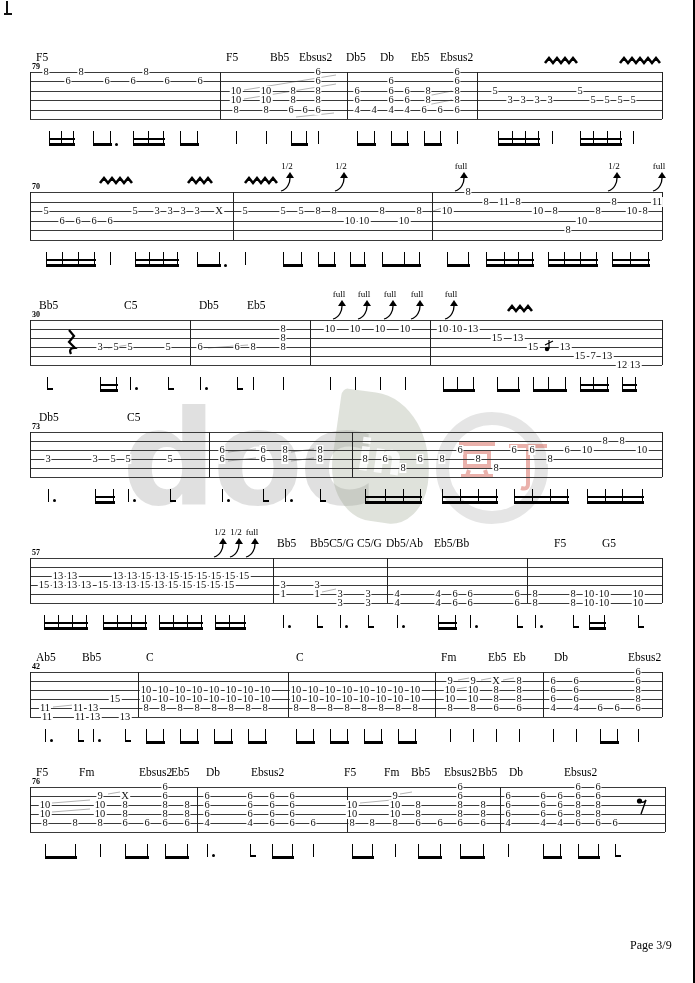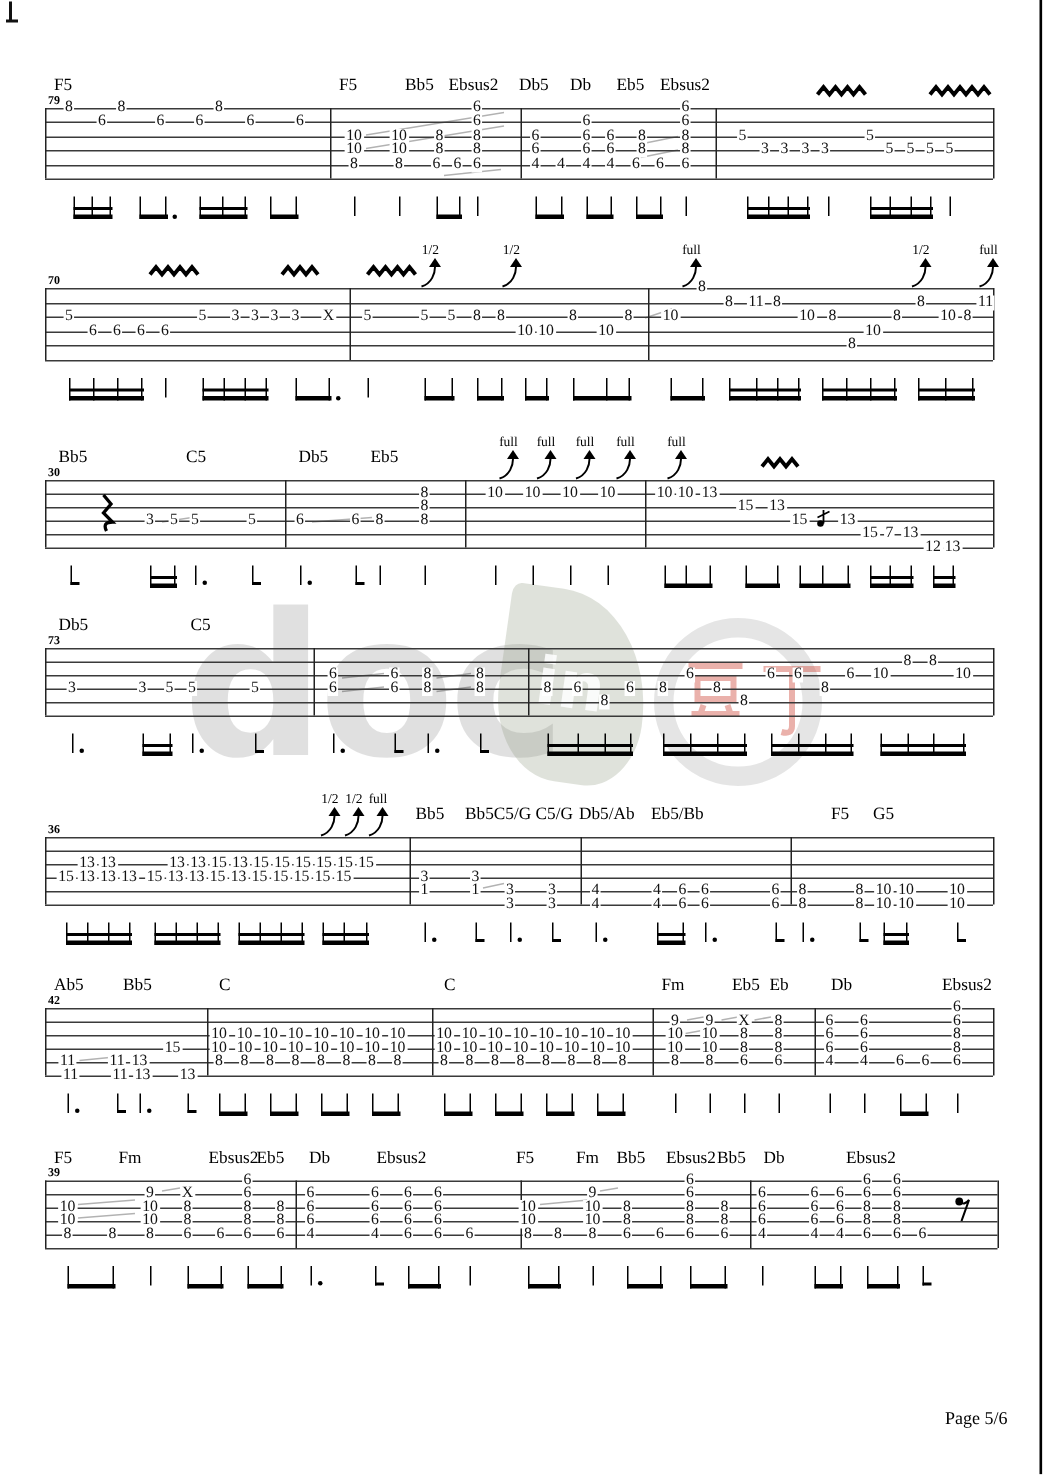--- a/index.html
+++ b/index.html
@@ -544,28 +544,28 @@
       <div class="sline" style="left: 30px; top: 567px; width: 632px;"></div>
       <div class="sline" style="left: 30px; top: 576px; width: 632px;"></div>
       <div class="sline" style="left: 30px; top: 585px; width: 632px;"></div>
       <div class="sline" style="left: 30px; top: 594px; width: 632px;"></div>
       <div class="sline" style="left: 30px; top: 603px; width: 632px;"></div>
       <div class="bar" style="left: 30px; top: 558px; height: 45px;"></div>
       <div class="bar" style="left: 273px; top: 558px; height: 45px;"></div>
       <div class="bar" style="left: 387px; top: 558px; height: 45px;"></div>
       <div class="bar" style="left: 527px; top: 558px; height: 45px;"></div>
       <div class="bar" style="left: 662px; top: 558px; height: 45px;"></div>
-      <div class="mnum" style="left: 32px; top: 548px;">36</div>
+      <div class="mnum" style="left: 32px; top: 548px;">57</div>
       <div class="chord" style="left: 283px; top: 537px;">Bb5</div>
       <div class="chord" style="left: 316px; top: 537px;">Bb5C5/G</div>
       <div class="chord" style="left: 363px; top: 537px;">C5/G</div>
       <div class="chord" style="left: 392px; top: 537px;">Db5/Ab</div>
       <div class="chord" style="left: 440px; top: 537px;">Eb5/Bb</div>
       <div class="chord" style="left: 560px; top: 537px;">F5</div>
-      <div class="chord" style="left: 588px; top: 537px;">G5</div>
+      <div class="chord" style="left: 608px; top: 537px;">G5</div>
       <div class="bendlab" style="left: 220px; top: 527px;">1/2</div>
       <svg width="16" height="20" style="left: 212px; top: 538px;">
         <path d="M2,19 C9,17 11,10 11,6" stroke="#000" stroke-width="1.3" fill="none"></path>
         <polygon points="7,6 15,6 11,0" fill="#000"></polygon>
       </svg>
       <div class="bendlab" style="left: 236px; top: 527px;">1/2</div>
       <svg width="16" height="20" style="left: 228px; top: 538px;">
         <path d="M2,19 C9,17 11,10 11,6" stroke="#000" stroke-width="1.3" fill="none"></path>
         <polygon points="7,6 15,6 11,0" fill="#000"></polygon>
       </svg>
@@ -834,21 +834,21 @@
       <div class="sline" style="left: 30px; top: 796px; width: 635px;"></div>
       <div class="sline" style="left: 30px; top: 805px; width: 635px;"></div>
       <div class="sline" style="left: 30px; top: 814px; width: 635px;"></div>
       <div class="sline" style="left: 30px; top: 823px; width: 635px;"></div>
       <div class="sline" style="left: 30px; top: 832px; width: 635px;"></div>
       <div class="bar" style="left: 30px; top: 787px; height: 45px;"></div>
       <div class="bar" style="left: 197px; top: 787px; height: 45px;"></div>
       <div class="bar" style="left: 347px; top: 787px; height: 45px;"></div>
       <div class="bar" style="left: 500px; top: 787px; height: 45px;"></div>
       <div class="bar" style="left: 665px; top: 787px; height: 45px;"></div>
-      <div class="mnum" style="left: 32px; top: 777px;">39</div>
+      <div class="mnum" style="left: 32px; top: 777px;">76</div>
       <div class="chord" style="left: 42px; top: 766px;">F5</div>
       <div class="chord" style="left: 85px; top: 766px;">Fm</div>
       <div class="chord" style="left: 145px; top: 766px;">Ebsus2</div>
       <div class="chord" style="left: 177px; top: 766px;">Eb5</div>
       <div class="chord" style="left: 212px; top: 766px;">Db</div>
       <div class="chord" style="left: 257px; top: 766px;">Ebsus2</div>
       <div class="chord" style="left: 350px; top: 766px;">F5</div>
       <div class="chord" style="left: 390px; top: 766px;">Fm</div>
       <div class="chord" style="left: 417px; top: 766px;">Bb5</div>
       <div class="chord" style="left: 450px; top: 766px;">Ebsus2</div>
@@ -972,14 +972,14 @@
       <div class="stem" style="left: 543px; top: 844px; height: 15px;"></div>
       <div class="stem" style="left: 560px; top: 844px; height: 15px;"></div>
       <div class="beam" style="left: 543px; top: 856px; width: 18.5px; height: 3px;"></div>
       <div class="stem" style="left: 578px; top: 844px; height: 15px;"></div>
       <div class="stem" style="left: 598px; top: 844px; height: 15px;"></div>
       <div class="beam" style="left: 578px; top: 856px; width: 21.5px; height: 3px;"></div>
       <div class="stem" style="left: 615px; top: 844px; height: 13px;"></div>
       <div class="beam" style="left: 615px; top: 855px; width: 6px; height: 2.2px;"></div>
     </div>
 
-  <div class="footer">Page 5/6</div>
+  <div class="footer">Page 3/9</div>
 </div>
 
 </body></html>

